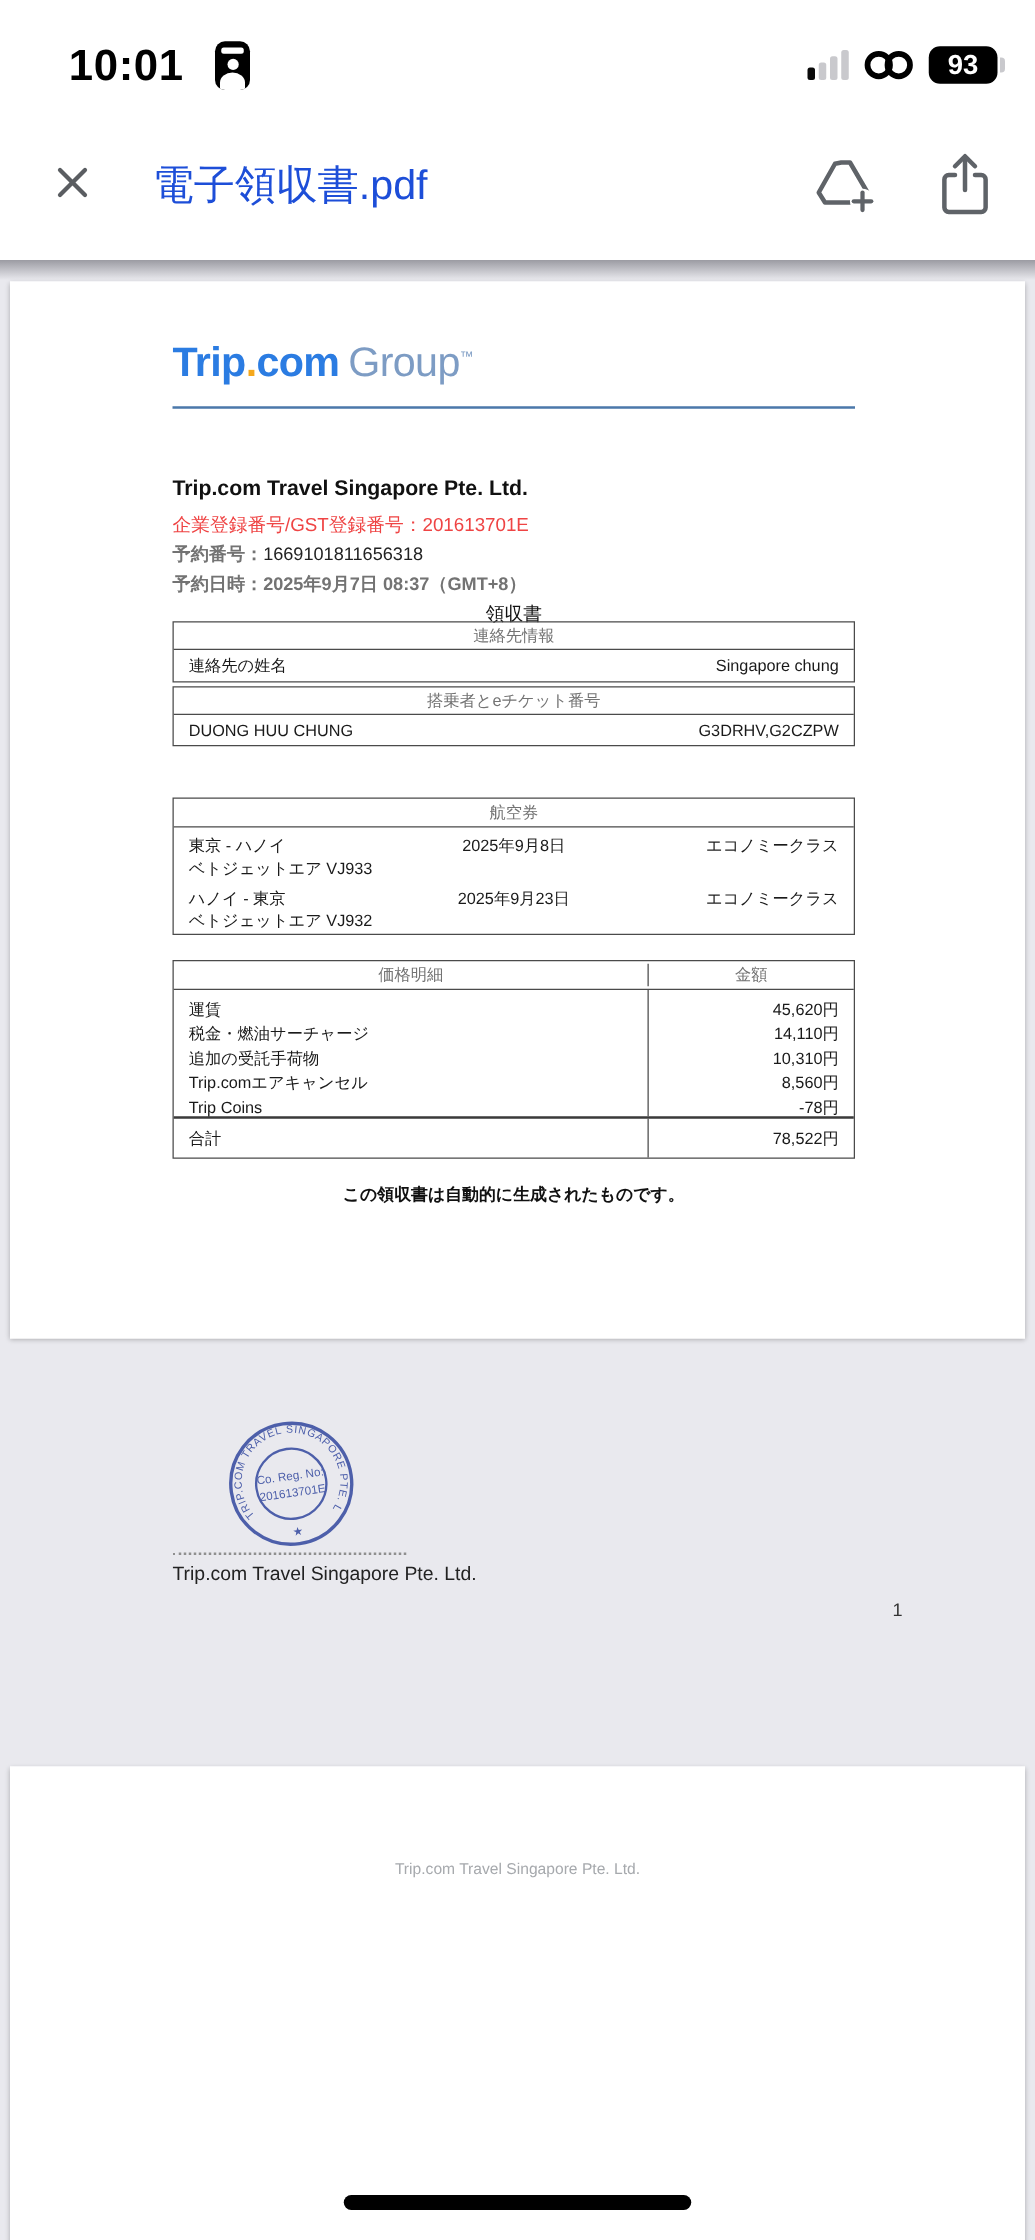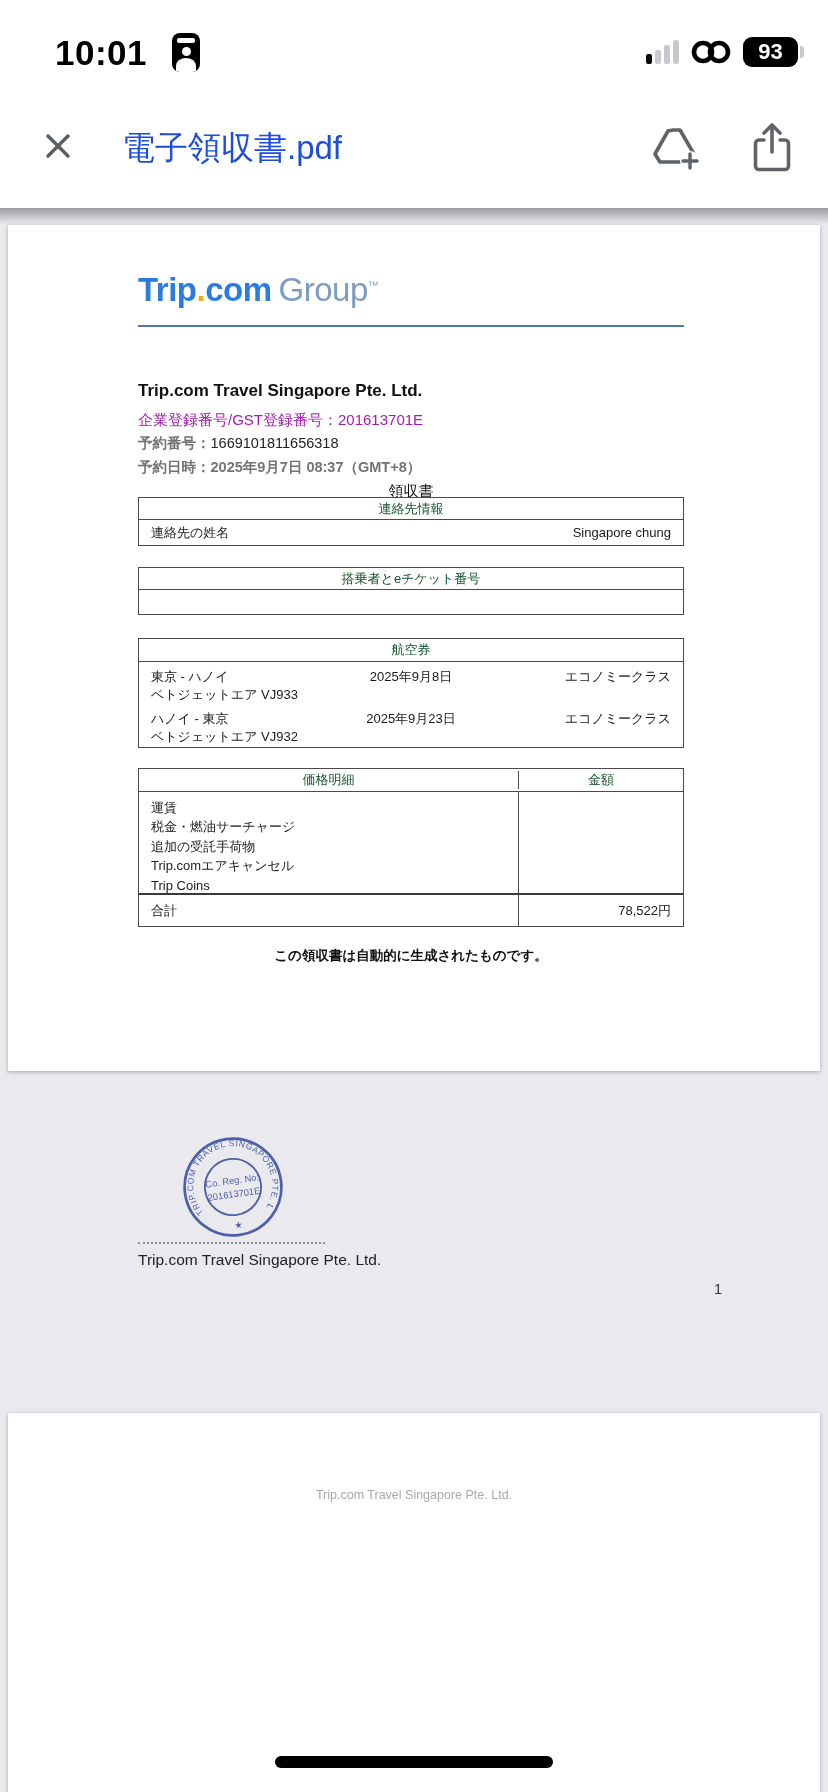--- a/index.html
+++ b/index.html
@@ -49,33 +49,33 @@
   .abs { position:absolute; }
 
   .logo { left:130px; top:46px; font-size:33px; font-weight:700; letter-spacing:-.5px; }
   .logo .trip, .logo .com { color:#2b7ce2; }
   .logo .dot { color:#f5a81c; }
   .logo .group { color:#7d9cc4; font-weight:400; margin-left:7px; }
   .logo .tm { color:#7d9cc4; font-size:11px; vertical-align:super; font-weight:400; }
   .brand-line { left:130px; top:100px; width:546px; height:2px; background:#4b78aa; }
 
   .company { left:130px; top:156px; font-size:17px; font-weight:700; color:#111; }
-  .reg     { left:130px; top:186px; font-size:15px; color:#a21caf; }
+  .reg     { left:130px; top:186px; font-size:15px; color:#ef4444; }
   .bk1     { left:130px; top:209px; font-size:14.5px; color:#222; }
   .bk2     { left:130px; top:233px; font-size:14.5px; color:#222; }
   .bk1 .lbl, .bk2 .lbl, .bk2 .val { font-weight:700; color:#737373;text-align:right; }
   .receipt-title { left:130px; top:257px; width:546px; text-align:center; font-size:15px; font-weight:500; color:#111; }
 
   .tbl { position:absolute; left:130px; width:546px; border:1.3px solid #4a4a4a; }
-  .tbl .hdr { text-align:center; font-size:13px; color:#14532d; border-bottom:1px solid #4a4a4a;
+  .tbl .hdr { text-align:center; font-size:13px; color:#737373; border-bottom:1px solid #4a4a4a;
     display:flex; align-items:center; justify-content:center; }
   .t1 { top:272px; height:49px; }
   .t1 .hdr { height:22px; }
   .t1 .row { height:25px; display:flex; align-items:center; justify-content:space-between; padding:0 12px; font-size:13px; }
-  .t2 { top:342px; height:48px; }
+  .t2 { top:324px; height:48px; }
   .t2 .hdr { height:22px; }
   .t2 .row { height:24px; display:flex; align-items:center; justify-content:space-between; padding:0 12px; font-size:13px; }
   .t3 { top:413px; height:110px; }
   .t3 .hdr { height:23px; }
   .t3 .frow { height:42px; padding:3px 12px 0 12px; position:relative; }
   .t3 .route { position:absolute; left:12px; top:6px; font-size:13px; }
   .t3 .carrier { position:absolute; left:12px; top:24px; font-size:13px; }
   .t3 .fdate { position:absolute; left:0; right:0; top:6px; text-align:center; font-size:13px; }
   .t3 .fclass { position:absolute; right:12px; top:6px; font-size:13px; font-weight:500; }
   .t4 { top:543px; height:159px; }
@@ -187,20 +187,24 @@
       <div class="tbl t1">
         <div class="hdr">連絡先情報</div>
         <div class="row">
           <span>連絡先の姓名</span>
           <span>Singapore chung</span>
         </div>
       </div>
 
       <div class="tbl t2">
         <div class="hdr">搭乗者とeチケット番号</div>
+        <div class="row">
+          <span>DUONG HUU CHUNG</span>
+          <span>G3DRHV,G2CZPW</span>
+        </div>
       </div>
 
       <div class="tbl t3">
         <div class="hdr">航空券</div>
         <div class="frow">
           <span class="route">東京 - ハノイ</span>
           <span class="fdate">2025年9月8日</span>
           <span class="fclass">エコノミークラス</span>
           <span class="carrier">ベトジェットエア VJ933</span>
         </div>
@@ -217,20 +221,27 @@
           <div class="c1">価格明細</div>
           <div class="c2">金額</div>
         </div>
         <div class="pbody">
           <div class="c1">
             <div class="line">運賃</div>
             <div class="line">税金・燃油サーチャージ</div>
             <div class="line">追加の受託手荷物</div>
             <div class="line">Trip.comエアキャンセル</div>
             <div class="line">Trip Coins</div>
+          </div>
+          <div class="c2">
+            <div class="line">45,620円</div>
+            <div class="line">14,110円</div>
+            <div class="line">10,310円</div>
+            <div class="line">8,560円</div>
+            <div class="line">-78円</div>
           </div>
         </div>
         <div class="trow">
           <div class="c1">合計</div>
           <div class="c2">78,522円</div>
         </div>
       </div>
 
       <div class="abs auto-note">この領収書は自動的に生成されたものです。</div>
 

